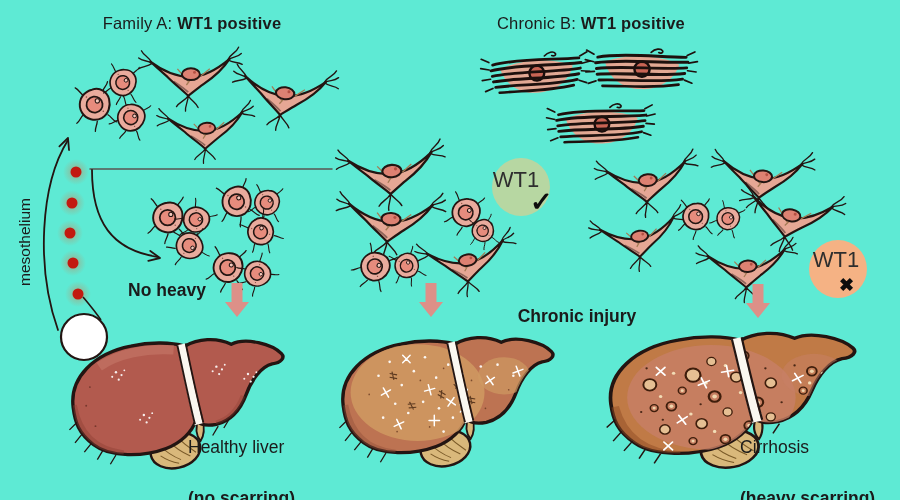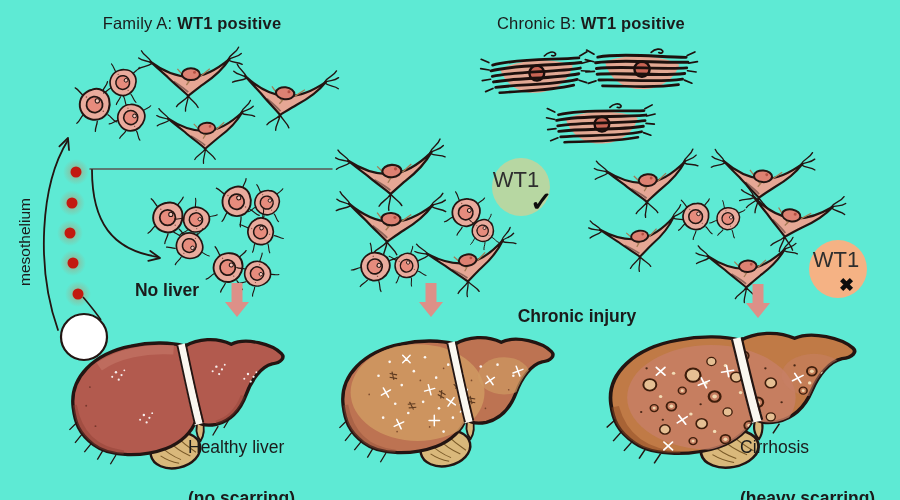--- a/index.html
+++ b/index.html
@@ -326,21 +326,21 @@
   </g>
 
   <circle cx="84" cy="337" r="23" fill="#ffffff" stroke="#231512" stroke-width="2.2"></circle>
 </svg>
 
 <div class="txt title" style="left:192px;"><span>Family A: </span><b>WT1 positive</b></div>
 <div class="txt title" style="left:591px;"><span>Chronic B: </span><b>WT1 positive</b></div>
 
 <div class="txt meso" style="left:25px;top:242px;">mesothelium</div>
 
-<div class="txt ctr injury" style="left:167px;top:290px;">No liver</div>
+<div class="txt ctr injury" style="left:167px;top:290px;">No heavy</div>
 <div class="txt ctr injury" style="left:577px;top:291px;margin-top:25px;">Chronic injury</div>
 
 <div class="txt ctr wt1" style="left:516px;top:180px;">WT1</div>
 <div class="txt mark-check" style="left:530px;top:186px;">✓</div>
 
 <div class="txt ctr wt1" style="left:836px;top:260px;">WT1</div>
 <div class="txt mark-cross" style="left:839px;top:274px;">✖</div>
 
 <div class="liver-label" style="left:188px;">
   <div class="ln">Healthy liver</div>

